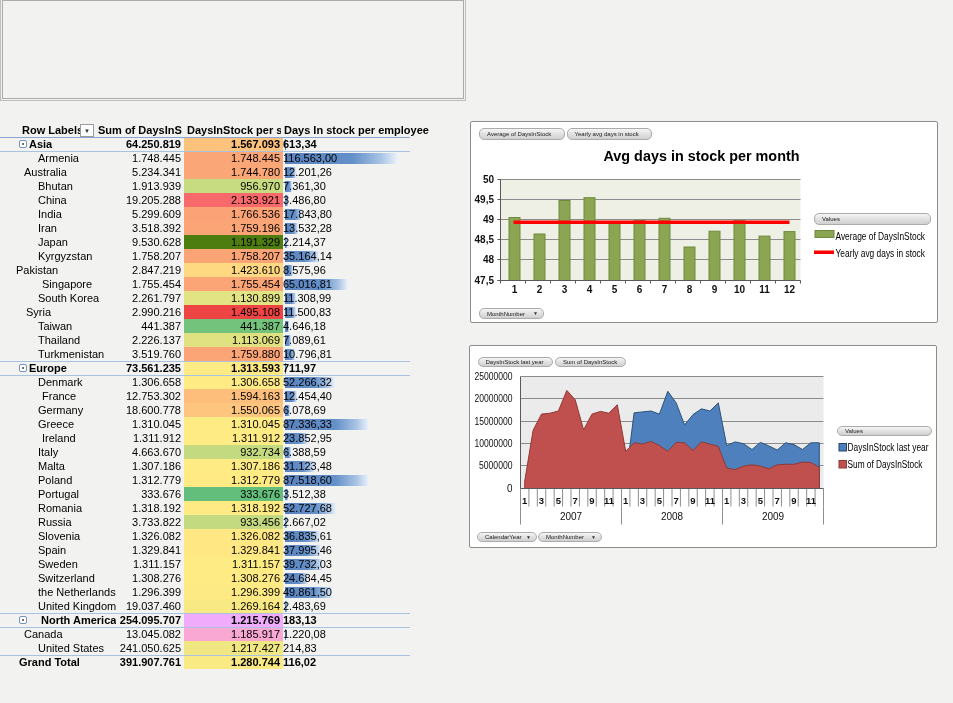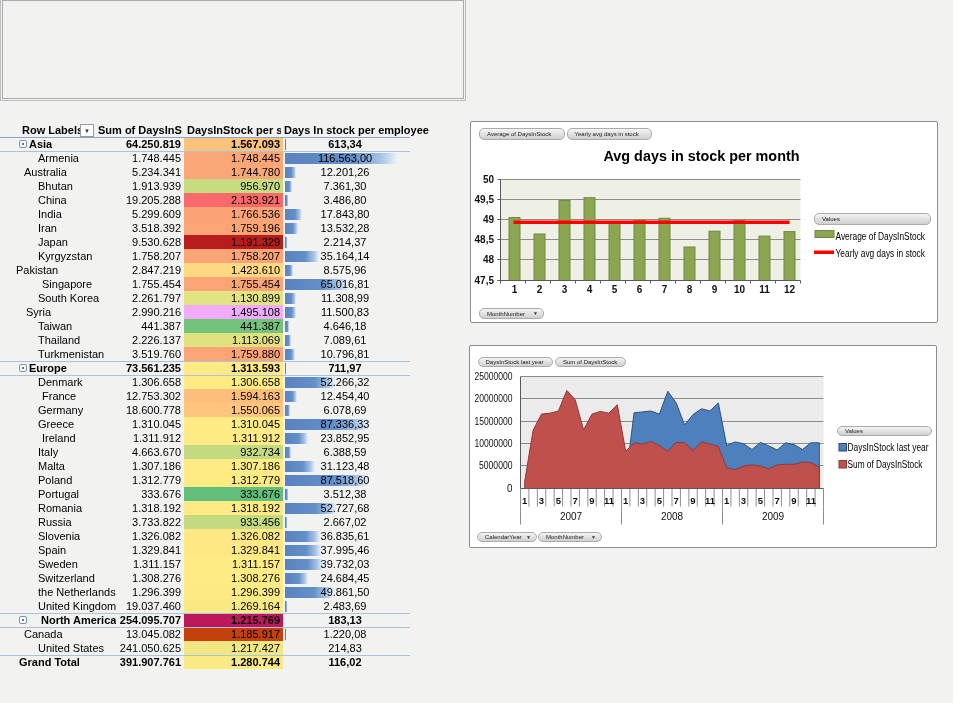--- a/index.html
+++ b/index.html
@@ -6,21 +6,21 @@
 .abs{position:absolute}
 .b{font-weight:bold}
 .topbox{position:absolute;left:2px;top:0;width:462px;height:99px;border:1px solid #ABABAB;outline:1px solid #BDBDBD;outline-offset:1px}
 .trow{position:absolute;left:0;width:410px;height:14px;font-size:11px;line-height:14px;white-space:nowrap;color:#000}
 .trow>div{position:absolute;top:0;height:14px;overflow:hidden}
 .c1{left:16px;width:100px}
 .c2{left:100px;width:81px;text-align:right}
 .c2h{left:98px;width:84px}
 .c3{left:184px;width:99px;text-align:right;padding-right:3px}
 .c3h{left:187px;width:94px}
-.c4{left:283px;width:127px;text-align:center;padding-right:3px}
+.c4{left:283px;width:127px;text-align:left;padding-right:3px}
 .c4h{left:284px;width:160px}
 .bar{position:absolute;left:1.5px;top:1.5px;height:11px;background:linear-gradient(90deg,#5982BE 0%,#6490C9 60%,#A9C4E4 85%,#EDF3FB 100%);display:block}
 .n4{position:relative}
 .xb{position:absolute;left:3px;top:3px;width:8px;height:8px;border:1px solid #7593BE;border-radius:2px;background:#fff}
 .xb::after{content:"";position:absolute;left:2px;top:2px;width:2px;height:2px;background:#444;border-radius:1px}
 .chart{position:absolute;background:#fff;border:1px solid #8C8C8C;border-radius:2px}
 .pvbtn{position:absolute;background:linear-gradient(#F5F5F5,#E3E3E3 45%,#D0D0D0);border:1px solid #ABABAB;border-radius:5px;font-size:6px;color:#1a1a1a;padding-left:7px;overflow:hidden;white-space:nowrap}
 .pvbtn .ar{position:absolute;right:5px;top:50%;transform:translateY(-50%);font-size:5px;color:#333}
 svg{position:absolute;left:-1px;top:-1px}
 </style></head>
@@ -71,21 +71,21 @@
 </div>
 <div class="trow" style="top:221px">
  <div class="c1 "><span style="padding-left:22px">Iran</span></div>
  <div class="c2 ">3.518.392</div>
  <div class="c3 " style="background:#FBA476">1.759.196</div>
  <div class="c4 "><i class="bar" style="width:13.1px"></i><span class="n4">13.532,28</span></div>
 </div>
 <div class="trow" style="top:235px">
  <div class="c1 "><span style="padding-left:22px">Japan</span></div>
  <div class="c2 ">9.530.628</div>
- <div class="c3 " style="background:#b91c1c">1.191.329</div>
+ <div class="c3 " style="background:#4d7c0f">1.191.329</div>
  <div class="c4 "><i class="bar" style="width:2.1px"></i><span class="n4">2.214,37</span></div>
 </div>
 <div class="trow" style="top:249px">
  <div class="c1 "><span style="padding-left:22px">Kyrgyzstan</span></div>
  <div class="c2 ">1.758.207</div>
  <div class="c3 " style="background:#FBA476">1.758.207</div>
  <div class="c4 "><i class="bar" style="width:34.1px"></i><span class="n4">35.164,14</span></div>
 </div>
 <div class="trow" style="top:263px">
  <div class="c1 "><span style="">Pakistan</span></div>
@@ -101,21 +101,21 @@
 </div>
 <div class="trow" style="top:291px">
  <div class="c1 "><span style="padding-left:22px">South Korea</span></div>
  <div class="c2 ">2.261.797</div>
  <div class="c3 " style="background:#E2E382">1.130.899</div>
  <div class="c4 "><i class="bar" style="width:11.0px"></i><span class="n4">11.308,99</span></div>
 </div>
 <div class="trow" style="top:305px">
  <div class="c1 "><span style="padding-left:10px">Syria</span></div>
  <div class="c2 ">2.990.216</div>
- <div class="c3 " style="background:#f0abfc">1.495.108</div>
+ <div class="c3 " style="background:#ef4444">1.495.108</div>
  <div class="c4 "><i class="bar" style="width:11.1px"></i><span class="n4">11.500,83</span></div>
 </div>
 <div class="trow" style="top:319px">
  <div class="c1 "><span style="padding-left:22px">Taiwan</span></div>
  <div class="c2 ">441.387</div>
  <div class="c3 " style="background:#74C37C">441.387</div>
  <div class="c4 "><i class="bar" style="width:4.5px"></i><span class="n4">4.646,18</span></div>
 </div>
 <div class="trow" style="top:333px">
  <div class="c1 "><span style="padding-left:22px">Thailand</span></div>
@@ -233,27 +233,27 @@
 </div>
 <div class="trow" style="top:599px">
  <div class="c1 "><span style="padding-left:22px">United Kingdom</span></div>
  <div class="c2 ">19.037.460</div>
  <div class="c3 " style="background:#F9E984">1.269.164</div>
  <div class="c4 "><i class="bar" style="width:2.4px"></i><span class="n4">2.483,69</span></div>
 </div>
 <div class="trow" style="top:613px">
  <div class="c1 b"><span class="xb"></span><span style="padding-left:25px">North America</span></div>
  <div class="c2 b">254.095.707</div>
- <div class="c3 b" style="background:#be185d">1.215.769</div>
+ <div class="c3 b" style="background:#f0abfc">1.215.769</div>
  <div class="c4 b"><span class="n4">183,13</span></div>
 </div>
 <div class="trow" style="top:627px">
  <div class="c1 "><span style="padding-left:8px">Canada</span></div>
  <div class="c2 ">13.045.082</div>
- <div class="c3 " style="background:#c2410c">1.185.917</div>
+ <div class="c3 " style="background:#f9a8d4">1.185.917</div>
  <div class="c4 "><i class="bar" style="width:1.2px;background:#5982BE"></i><span class="n4">1.220,08</span></div>
 </div>
 <div class="trow" style="top:641px">
  <div class="c1 "><span style="padding-left:22px">United States</span></div>
  <div class="c2 ">241.050.625</div>
  <div class="c3 " style="background:#F0E783">1.217.427</div>
  <div class="c4 "><span class="n4">214,83</span></div>
 </div>
 <div class="trow" style="top:655px">
  <div class="c1 b"><span style="padding-left:3px">Grand Total</span></div>

